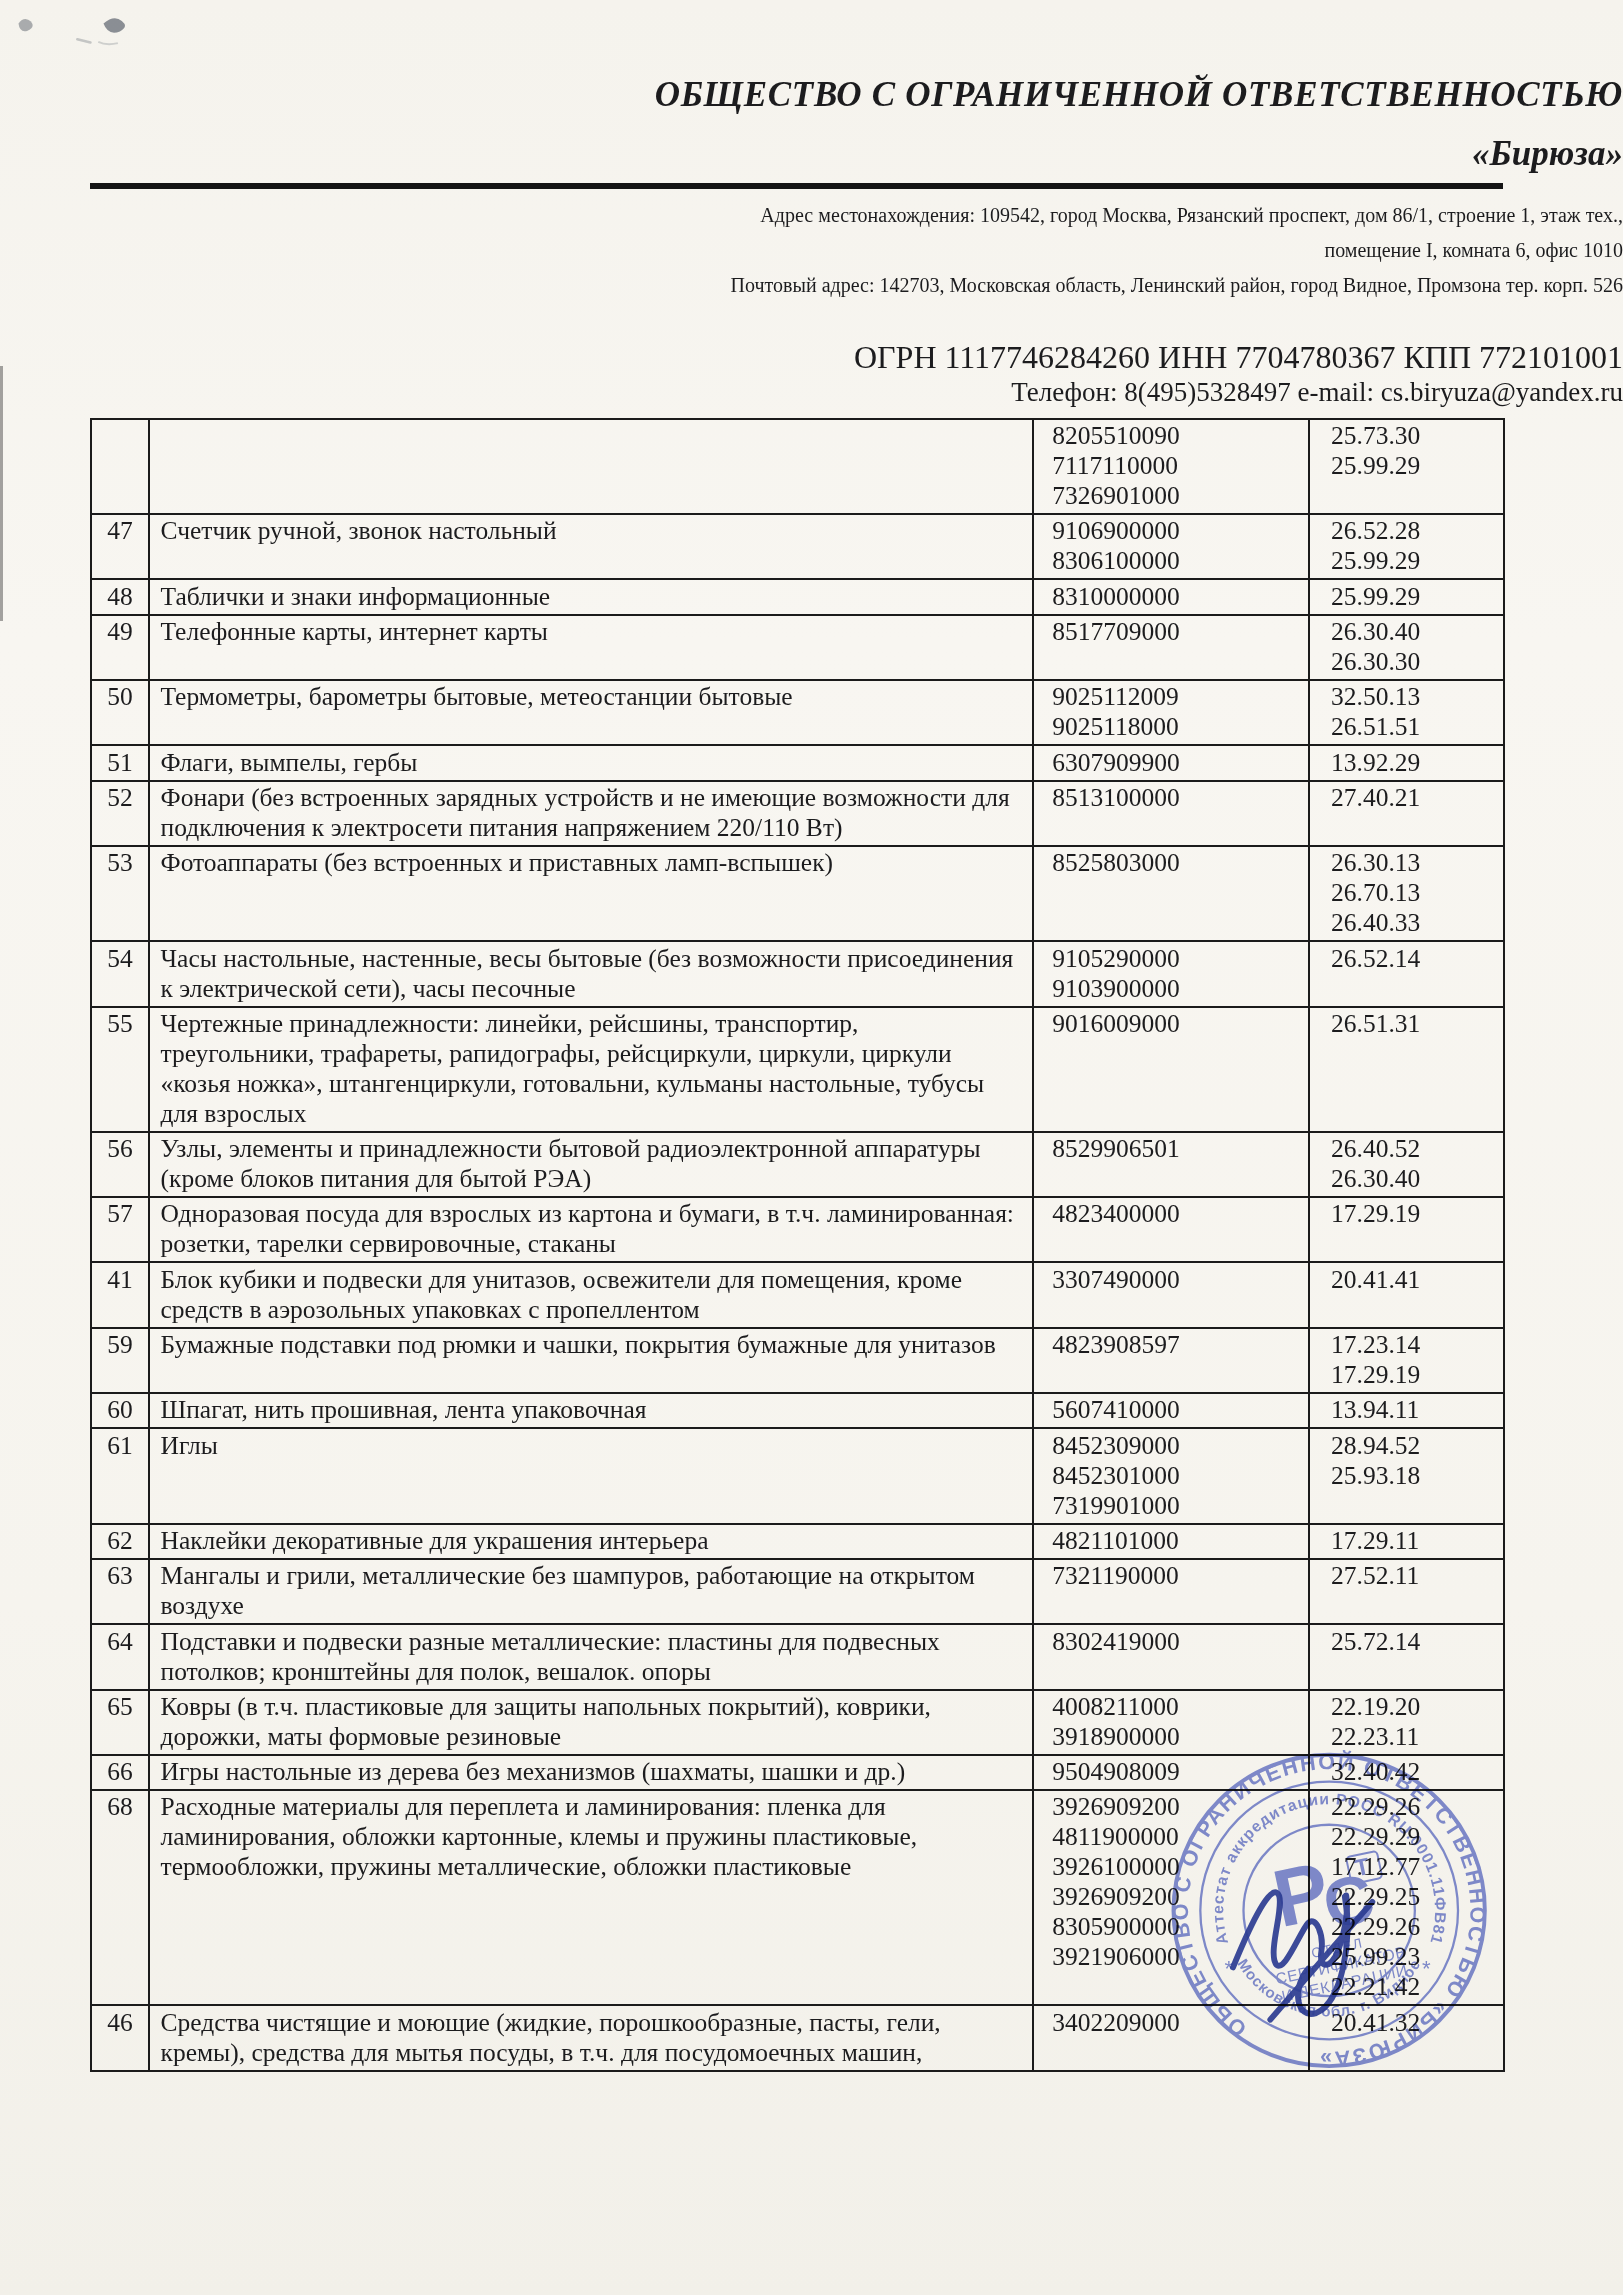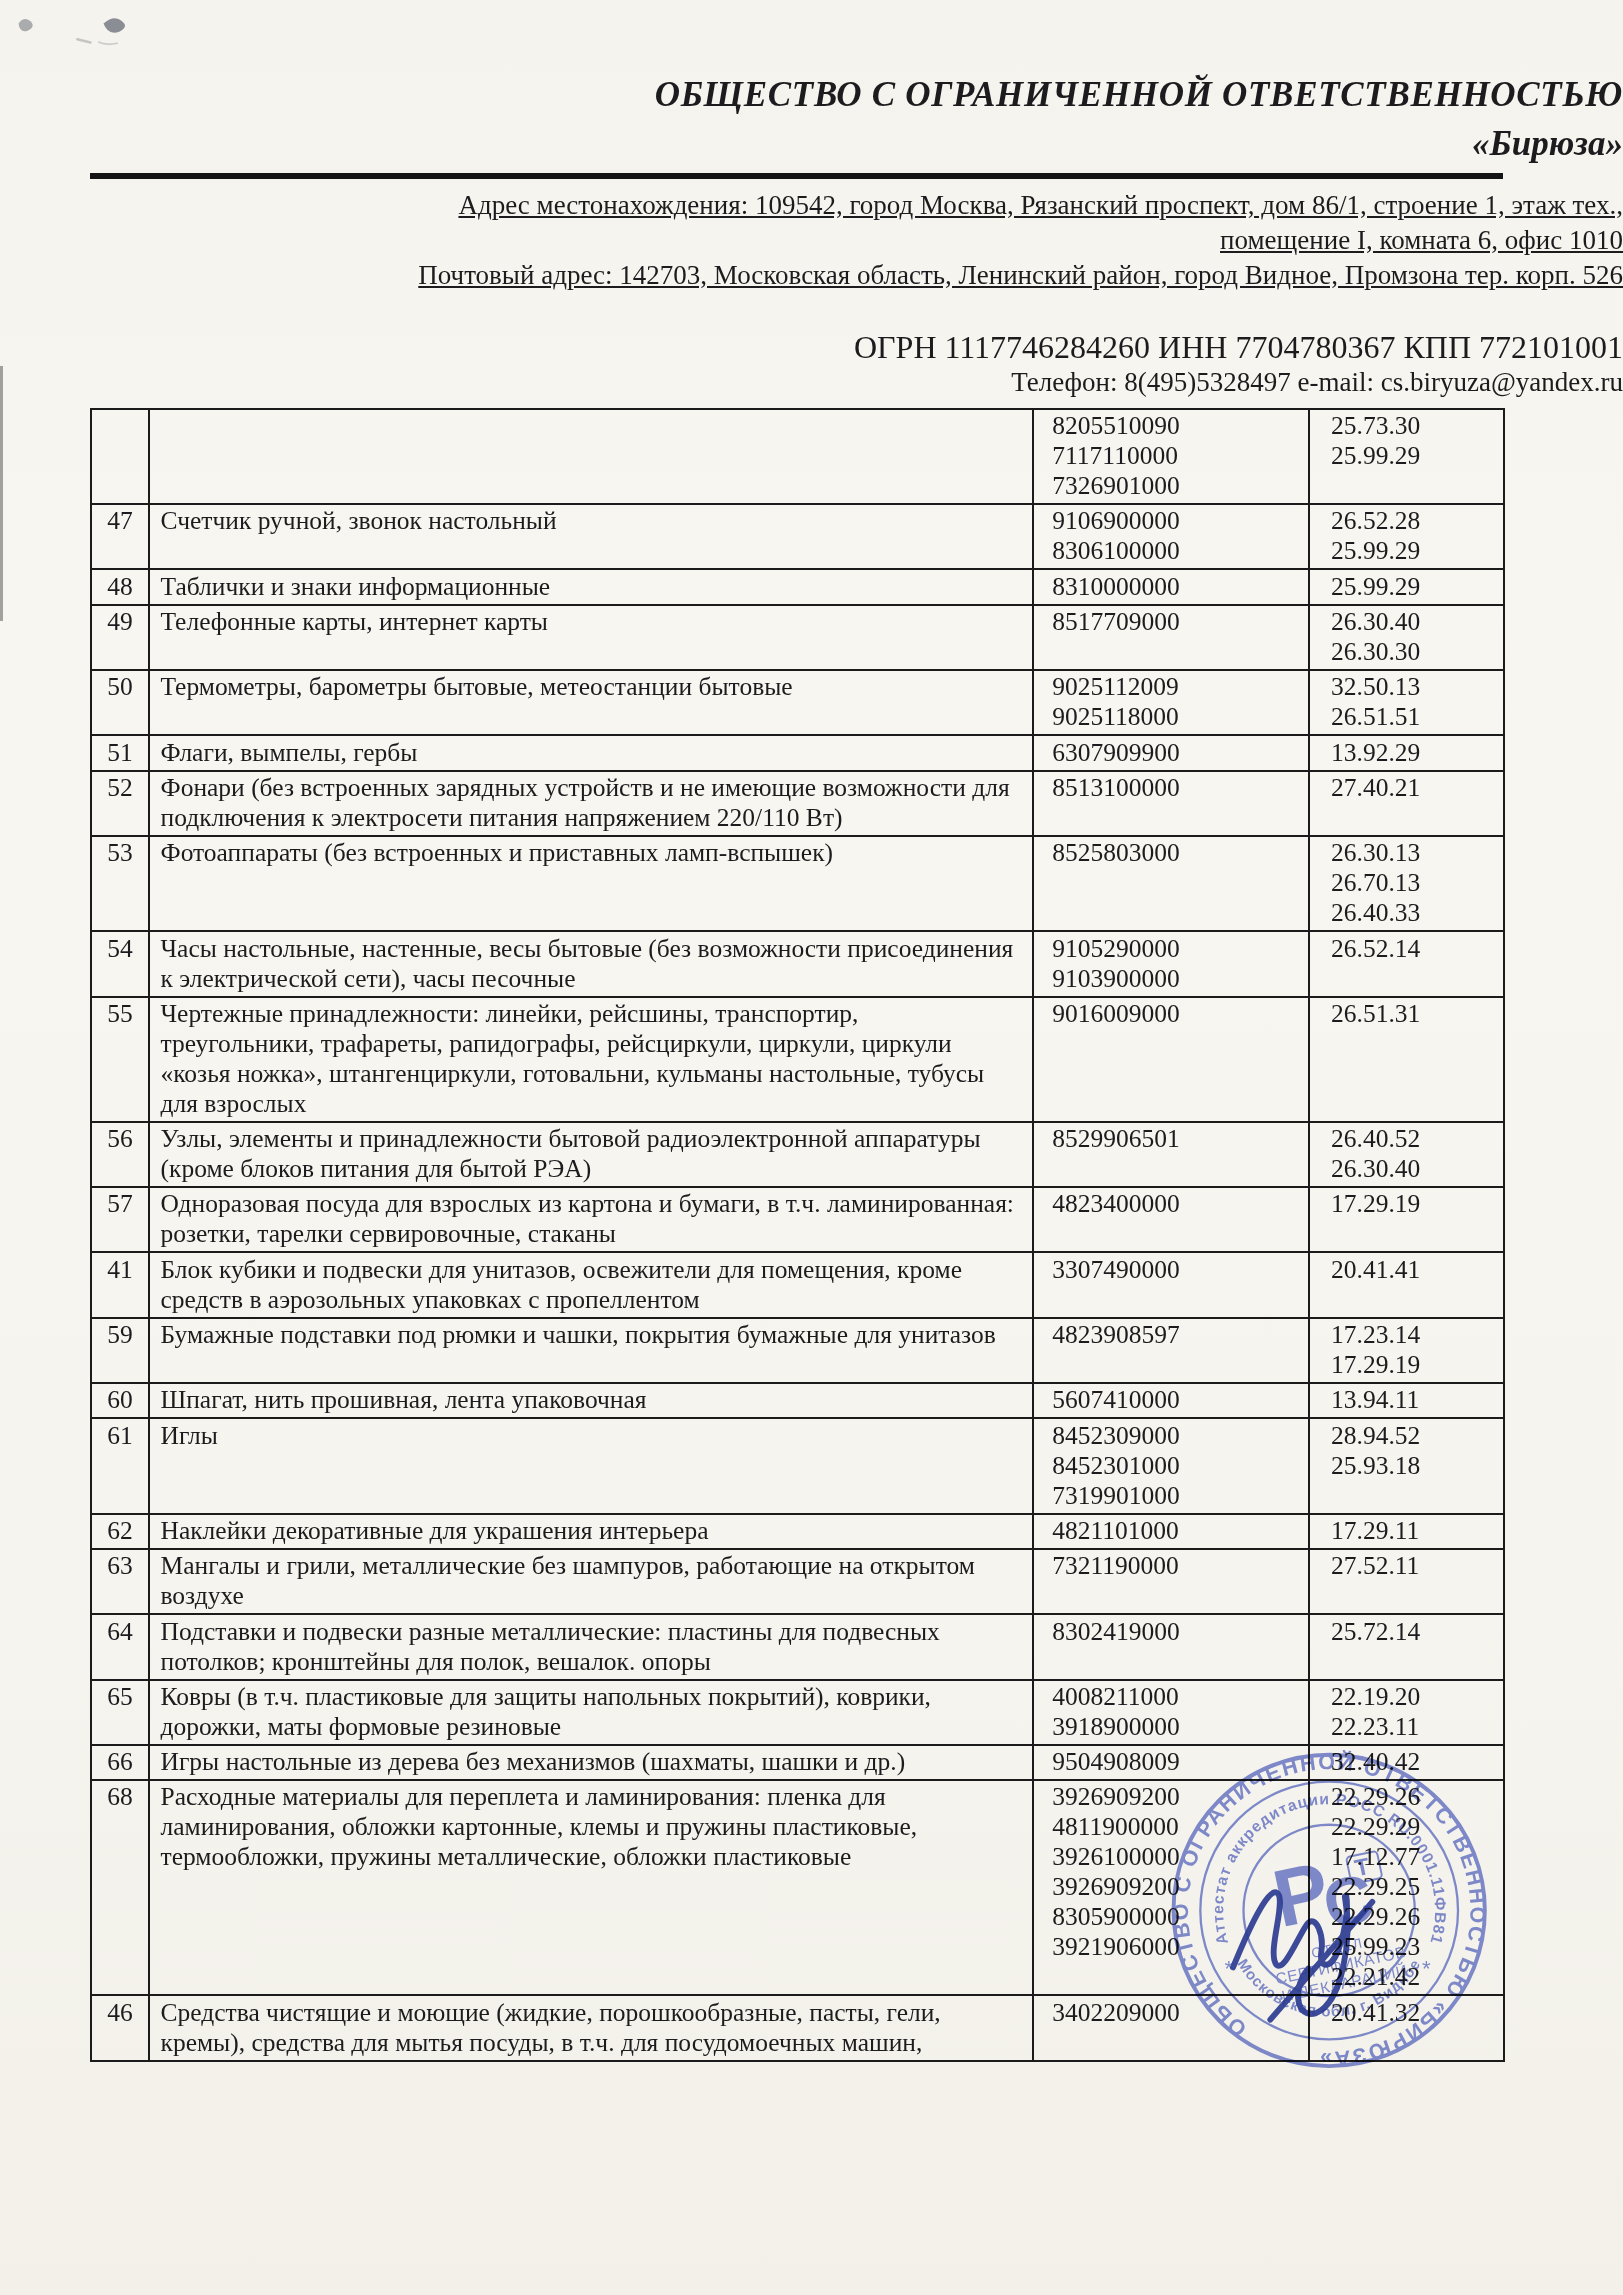--- a/index.html
+++ b/index.html
@@ -11,23 +11,23 @@
     background-image:linear-gradient(180deg,#f5f3ed 0%,#f8f6f1 28%,#f6f4ee 70%,#f2f0e9 100%);
     font-family:"Liberation Serif","DejaVu Serif",serif;
     color:#1c1c1e;
     overflow:hidden;
   }
   .edge-line{position:absolute;left:0;top:366px;width:3.3px;height:255px;background:#3a3a3a;opacity:.45;}
 
   
   .letterhead{padding-top:73px;text-align:right;}
   .org-type{font-size:35px;line-height:43px;font-weight:bold;font-style:italic;letter-spacing:0.7px;}
-  .org-name{font-size:35px;line-height:42px;font-weight:bold;font-style:italic;margin-top:7px;}
+  .org-name{font-size:35px;line-height:42px;font-weight:bold;font-style:italic;margin-top:17px;}
   .head-rule{margin:7.9px 0 0 90px;width:1413px;height:5.9px;background:#141414;}
-  .addr-block{margin-top:9.2px;font-size:27px;line-height:35px;text-decoration:underline;}
+  .addr-block{margin-top:9.2px;font-size:20px;line-height:35px;}
   .reg-line{margin-top:36px;font-size:32px;line-height:36px;}
   .contact-line{font-size:27px;line-height:35px;}
 
   
   table.items{
     margin:7.9px 0 0 90px;
     width:1413px;
     border-collapse:collapse;
     table-layout:fixed;
     font-size:25.5px;

